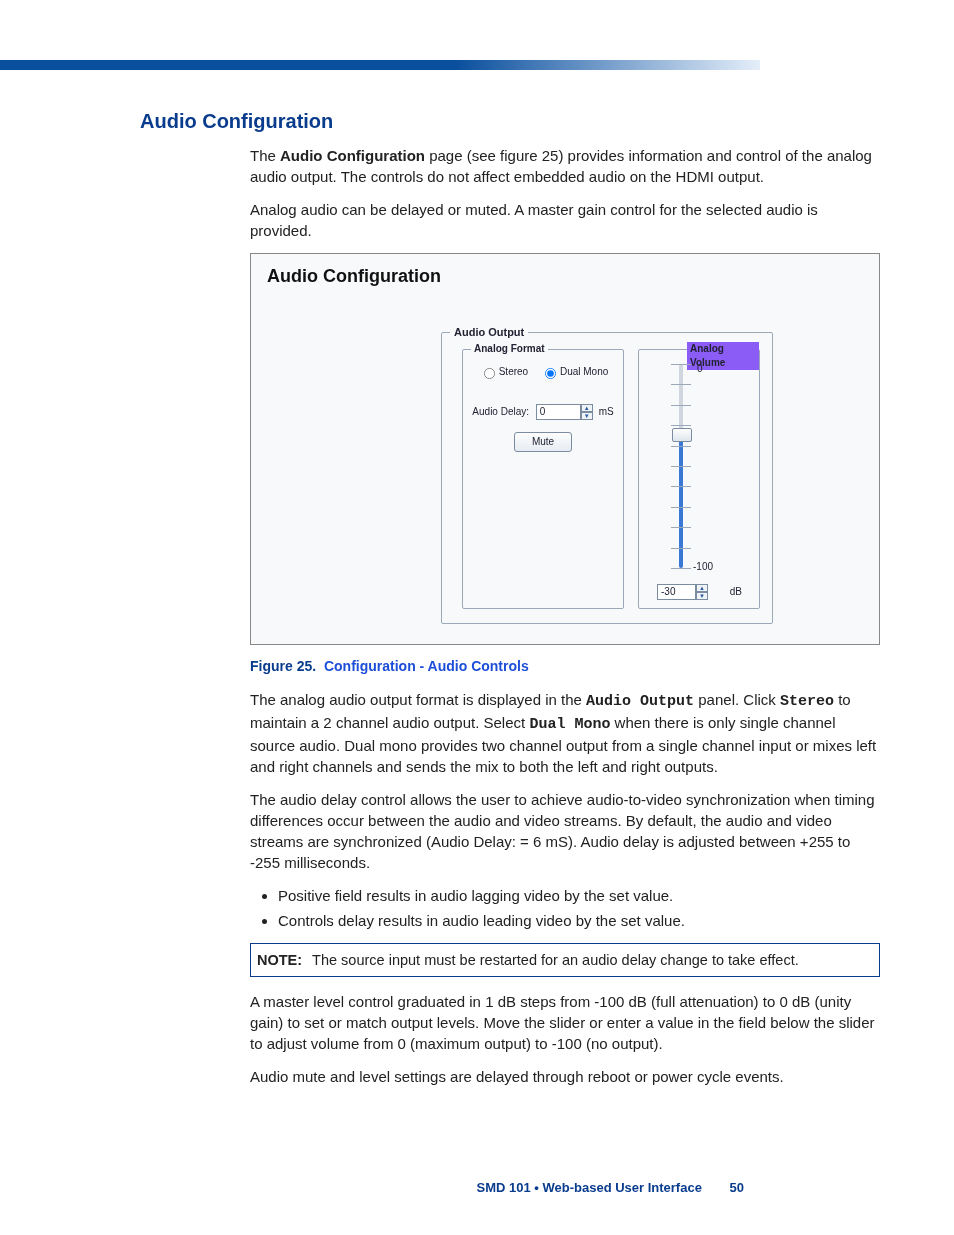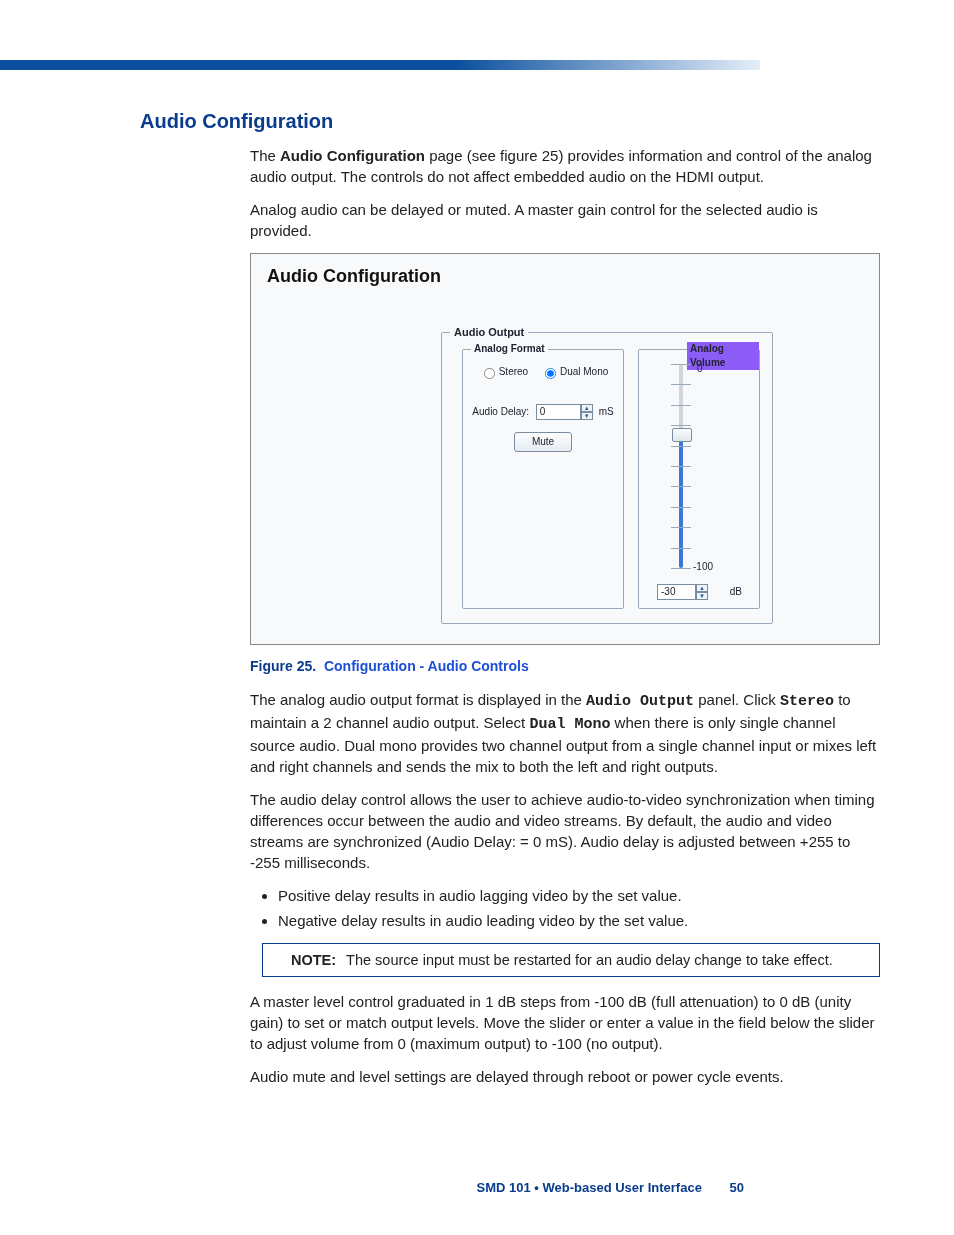--- a/index.html
+++ b/index.html
@@ -7,21 +7,21 @@
   .topbar{position:absolute;top:60px;left:0;right:62px;height:10px;background:linear-gradient(to right,#0a4f9e 0%,#0a4f9e 60%,#e4eef9 100%);}
   .content{position:absolute;top:110px;left:140px;width:740px;}
   h2.section{font-family:Arial,Helvetica,sans-serif;color:#0a3c8e;font-size:20px;font-weight:bold;margin:0 0 12px 0;}
   .body{margin-left:110px;font-size:15px;line-height:1.4;color:#222;}
   .body p{margin:0 0 12px 0;}
   .figcap{font-size:14px;margin:12px 0 12px 0;}
   .figcap .fignum{color:#0a3c8e;font-weight:bold;}
   .figcap .figtitle{font-weight:bold;color:#1d4ed8;}
   ul.bullets{margin:0 0 12px 0;padding-left:28px;}
   ul.bullets li{margin:4px 0;}
-  .notebox{border:1.5px solid #0a3c8e;padding:6px 28px;margin:10px 0 14px 12px;font-size:14.5px;}
+  .notebox{border:1.5px solid #0a3c8e;padding:6px 6px;margin:10px 0 14px 0;font-size:14.5px;}
   .notebox .notelabel{font-weight:bold;margin-right:10px;}
   .mono{font-family:"Courier New",monospace;font-weight:bold;}
   .footer{position:absolute;bottom:40px;right:78px;font-size:13px;color:#0a3c8e;font-weight:bold;}
   .footer .pagenum{margin-left:24px;}
   
   .shot{border:1px solid #888;background:#f7f9fb;margin:4px 0 8px 0;height:390px;position:relative;}
   .shot .panel-title{position:absolute;top:10px;left:16px;font-size:18px;font-weight:bold;color:#111;}
   .audio-output{position:absolute;top:78px;left:190px;width:330px;height:290px;border:1px solid #9aa8b8;border-radius:2px;background:#f7f9fb;}
   .audio-output .grp-label{position:absolute;top:-8px;left:8px;background:#f7f9fb;padding:0 4px;font-size:11px;font-weight:bold;color:#223;}
   .analog-format{position:absolute;top:16px;left:12px;width:160px;height:258px;border:1px solid #9aa8b8;border-radius:2px;margin-left:8px;}
@@ -119,25 +119,25 @@
 
       <div class="figcap">
         <span class="fignum">Figure 25.</span>
         &nbsp;<span class="figtitle">Configuration - Audio Controls</span>
       </div>
 
       <p>
         <span>The analog audio output format is displayed in the </span><span class="mono">Audio Output</span><span> panel. Click </span><span class="mono">Stereo</span><span> to maintain a 2 channel audio output. Select </span><span class="mono">Dual Mono</span><span> when there is only single channel source audio. Dual mono provides two channel output from a single channel input or mixes left and right channels and sends the mix to both the left and right outputs.</span>
       </p>
 
-      <p>The audio delay control allows the user to achieve audio-to-video synchronization when timing differences occur between the audio and video streams. By default, the audio and video streams are synchronized (Audio Delay: = 0 mS). Audio delay is adjusted between +255 to -255 milliseconds.</p>
+      <p>The audio delay control allows the user to achieve audio-to-video synchronization when timing differences occur between the audio and video streams. By default, the audio and video streams are synchronized (Audio Delay: = 6 mS). Audio delay is adjusted between +255 to -255 milliseconds.</p>
 
       <ul class="bullets">
-        <li>Positive delay results in audio lagging video by the set value.</li>
-        <li>Negative delay results in audio leading video by the set value.</li>
+        <li>Positive field results in audio lagging video by the set value.</li>
+        <li>Controls delay results in audio leading video by the set value.</li>
       </ul>
 
       <div class="notebox">
         <span class="notelabel">NOTE:</span><span>The source input must be restarted for an audio delay change to take effect.</span>
       </div>
 
 
       <p>A master level control graduated in 1 dB steps from -100 dB (full attenuation) to 0 dB (unity gain) to set or match output levels. Move the slider or enter a value in the field below the slider to adjust volume from 0 (maximum output) to -100 (no output).</p>
       <p>Audio mute and level settings are delayed through reboot or power cycle events.</p>
     </div>

